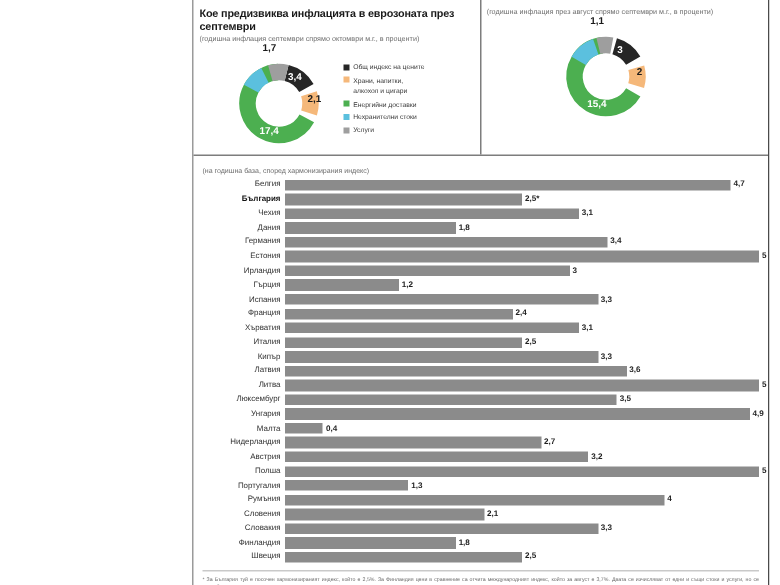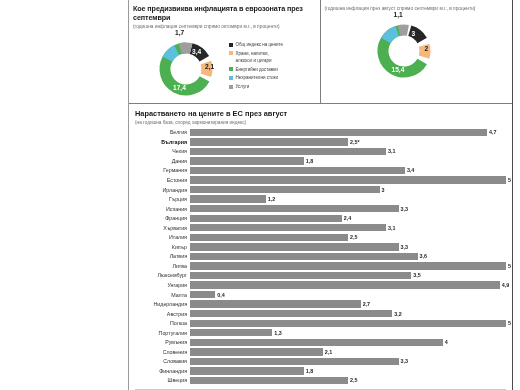--- a/index.html
+++ b/index.html
@@ -154,21 +154,20 @@
             <span class="dlabel white" style="left:45px;top:9px;">3</span>
             <span class="dlabel dark" style="left:58px;top:24px;">2</span>
             <span class="dlabel white" style="left:25px;top:45px;">15,4</span>
             <span class="dlabel white" style="left:1px;top:16px;">2,6</span>
           </div>
         </div>
       </div>
     </div>
 
     <div class="bar-section">
-      <div class="b-title">Нарастването на цените в ЕС през август</div>
       <div class="b-sub">(на годишна база, според хармонизирания индекс)</div>
       <div class="bar-rows" id="bar-rows">
           <div class="brow">
             <div class="bname">Белгия</div>
             <div class="btrack">
               <div class="bfill" style="width: 94%; background: rgb(139, 139, 139);"></div>
               <span class="bval" style="left: calc(94% + 2px);">4,7</span>
             </div>
           </div>
           <div class="brow">

